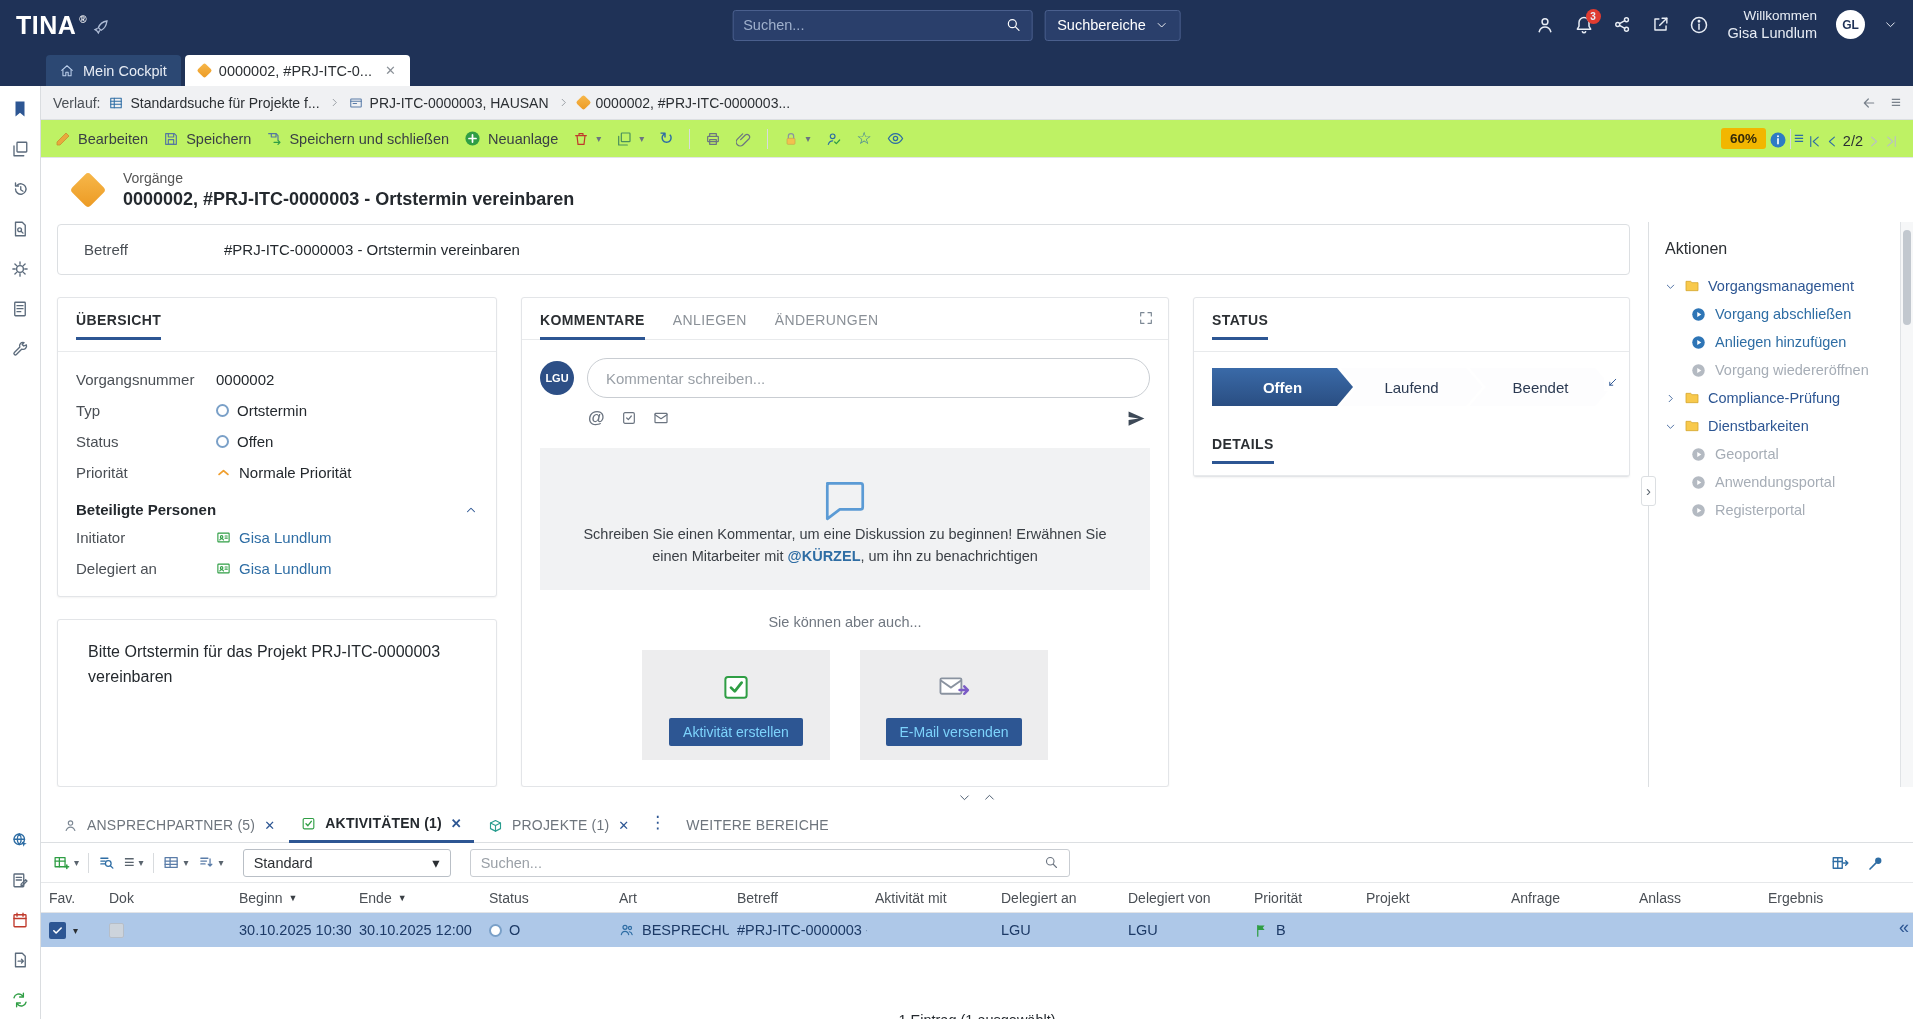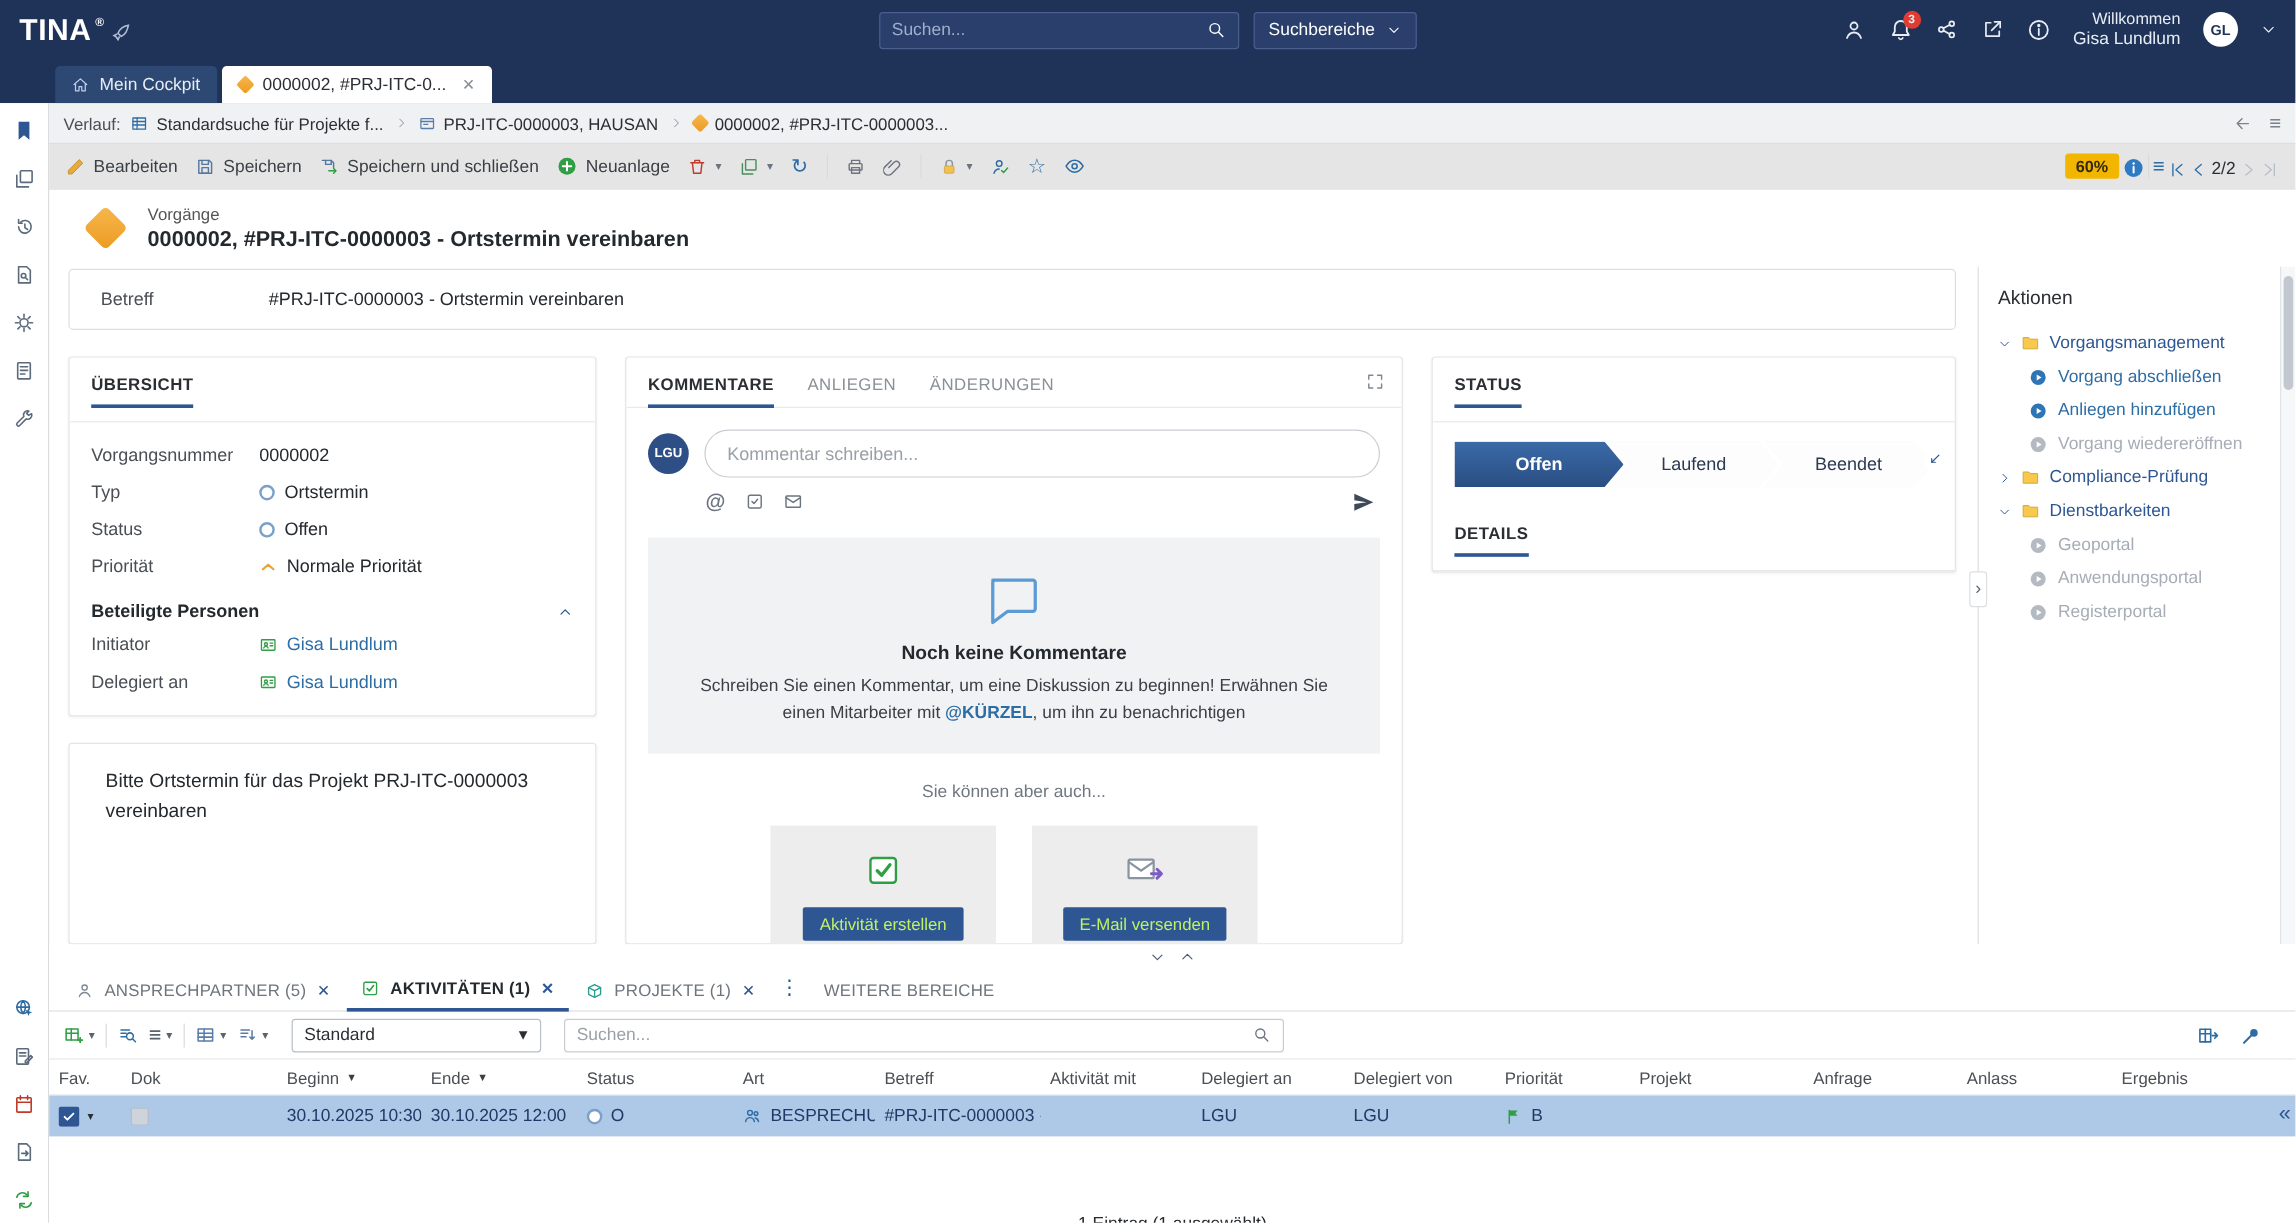--- a/index.html
+++ b/index.html
@@ -45,21 +45,21 @@
 .breadcrumb{height:34px;background:#f0f1f3;border-bottom:1px solid #dcdfe2;display:flex;align-items:center;padding:0 12px;font-size:14px;color:#2b2f33;gap:9px;flex:0 0 auto}
 .bc-label{color:#4a4f55}
 .crumb{display:flex;align-items:center;gap:7px;cursor:pointer}
 .bc-sep{color:#8a9097}
 .bc-right{margin-left:auto;display:flex;align-items:center;gap:14px;color:#7a828c}
 .diamond{background:linear-gradient(135deg,#f7b84b,#ec9a23);border-radius:2px;transform:rotate(45deg)}
 .d-sm{width:11px;height:11px}
 .d-lg{width:26px;height:26px;border-radius:4px;margin:0 6px}
 
 
-.toolbar{height:38px;background:#e5e5e5;border-bottom:1px solid #e2e4e7;display:flex;align-items:center;padding:0 14px;gap:15px;font-size:14.5px;color:#3a3f45;flex:0 0 auto}
+.toolbar{height:38px;background:#bef264;border-bottom:1px solid #e2e4e7;display:flex;align-items:center;padding:0 14px;gap:15px;font-size:14.5px;color:#3a3f45;flex:0 0 auto}
 .tbtn{display:flex;align-items:center;gap:7px;cursor:pointer;white-space:nowrap}
 .tsep{width:1px;height:20px;background:#d8dbde}
 .tb-right{margin-left:auto;display:flex;align-items:flex-end;gap:3px}
 .progress-badge{background:#f2b600;color:#33290a;font-weight:bold;font-size:13.5px;padding:3px 9px;border-radius:3px}
 .glyph-blue{color:#2e6da4;font-size:17px;cursor:pointer}
 .nav-ar{color:#2e6da4;font-size:13px;cursor:pointer;display:flex;align-items:center}
 .nav-ar.dis{color:#b9bfc6}
 .pager{font-size:14.5px;color:#2b2f33}
 
 
@@ -102,21 +102,21 @@
 .at{font-size:17px;font-weight:bold;cursor:pointer}
 .send{margin-left:auto;color:#3e4a58;cursor:pointer}
 .empty-box{background:#f1f2f3;margin:10px 18px 0;padding:26px 30px 22px;text-align:center;flex:0 0 auto}
 .bubble{margin:0 auto;color:#5b9bd5}
 .empty-title{font-weight:bold;font-size:16px;margin:12px 0 8px;color:#24292e}
 .empty-text{font-size:14.5px;color:#3a3f45;line-height:1.5;max-width:560px;margin:0 auto}
 .mention{color:#2e6da4;font-weight:bold}
 .suggestion{text-align:center;color:#707780;font-size:14.5px;margin:24px 0 20px}
 .quick-cards{display:flex;justify-content:center;gap:30px}
 .qcard{background:#ededee;width:188px;padding:22px 14px 14px;display:flex;flex-direction:column;align-items:center;gap:16px}
-.qbtn{background:#2d5693;color:#bef264;font-size:14px;padding:6px 14px;border-radius:2px;border:none;cursor:pointer;font-family:inherit;white-space:nowrap}
+.qbtn{background:#2d5693;color:#7dd3fc;font-size:14px;padding:6px 14px;border-radius:2px;border:none;cursor:pointer;font-family:inherit;white-space:nowrap}
 
 
 .steps{display:flex;padding:16px 18px;position:relative}
 .step{flex:1;height:38px;display:flex;align-items:center;justify-content:center;font-size:15px;color:#2b3a52;background:#fdfdfe;
  clip-path:polygon(0 0,calc(100% - 16px) 0,100% 50%,calc(100% - 16px) 100%,0 100%,16px 50%);margin-left:-12px;filter:drop-shadow(0 0 1px #c3c9d2);cursor:pointer}
 .step:first-child{clip-path:polygon(0 0,calc(100% - 16px) 0,100% 50%,calc(100% - 16px) 100%,0 100%);margin-left:0}
 .step.active{background:linear-gradient(180deg,#3a6aa8,#2a4e82);color:#fff;font-weight:bold}
 .steps-expand{position:absolute;right:8px;top:22px;color:#2d5693;cursor:pointer;background:#fff;padding:2px}
 .details-body{padding:14px 18px 18px}
 .drow{display:grid;grid-template-columns:160px 1fr;padding:9px 0;font-size:15px}
@@ -602,21 +602,20 @@
                   <span class="send">
                     <svg width="19" height="19" viewBox="0 0 24 24">
                         <path d="M2 21l20-9L2 3v7l13 2-13 2z" fill="currentColor"></path>
                       </svg>
                   </span>
                 </div>
                 <div class="empty-box">
                   <svg class="bubble" width="50" height="50" viewBox="0 0 24 24">
                       <path d="M4 4.5h16a1 1 0 0 1 1 1V16a1 1 0 0 1-1 1H10l-6 4.5V5.5a1 1 0 0 1 1-1z" fill="none" stroke="currentColor" stroke-width="1.3" stroke-linejoin="round" transform="translate(-0.5,0)"></path>
                     </svg>
-                  <div class="empty-title">Noch keine Kommentare</div>
                   <div class="empty-text"><span>Schreiben Sie einen Kommentar, um eine Diskussion zu beginnen! Erwähnen Sie einen Mitarbeiter mit </span><span class="mention">@KÜRZEL</span><span>, um ihn zu benachrichtigen</span></div>
                 </div>
                 <div class="suggestion">Sie können aber auch...</div>
                 <div class="quick-cards">
                   <div class="qcard">
                     <svg width="30" height="30" viewBox="0 0 24 24">
                         <rect x="3.5" y="4" width="17" height="16.5" rx="2" fill="#fff" stroke="#2f9e44" stroke-width="1.6"></rect>
                         <path d="M8 12.5l3 3 5.5-7" fill="none" stroke="#2f9e44" stroke-width="2.2" stroke-linecap="round" stroke-linejoin="round"></path>
                       </svg>
                     <button class="qbtn">Aktivität erstellen</button>

